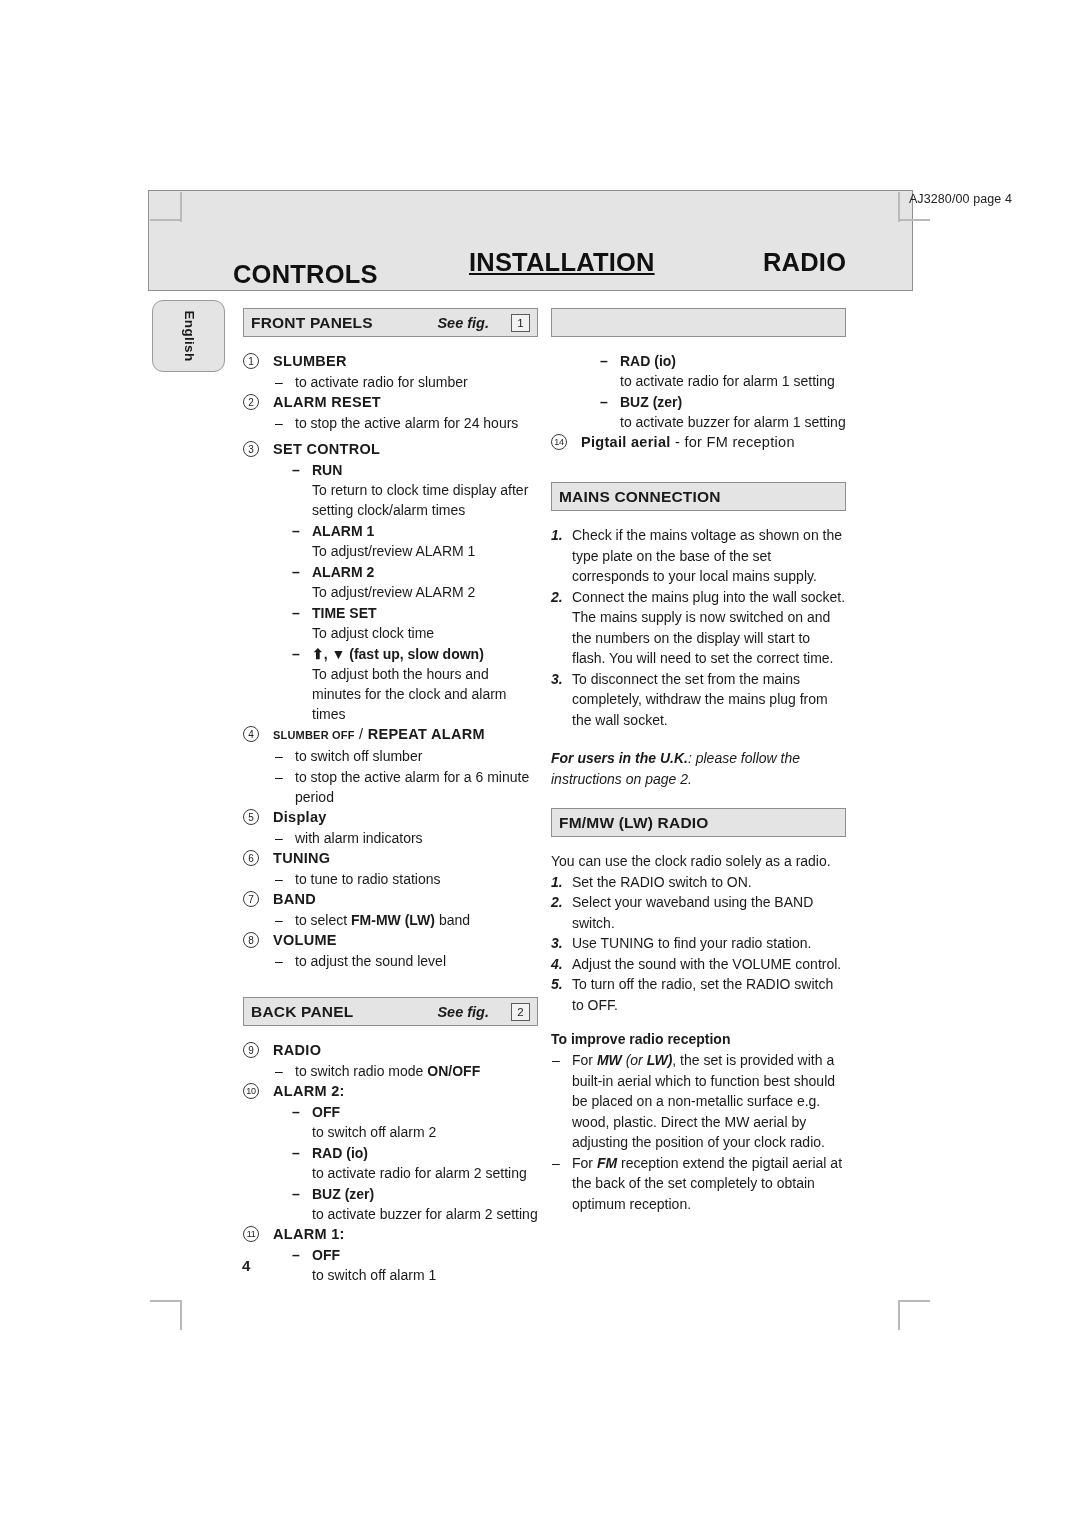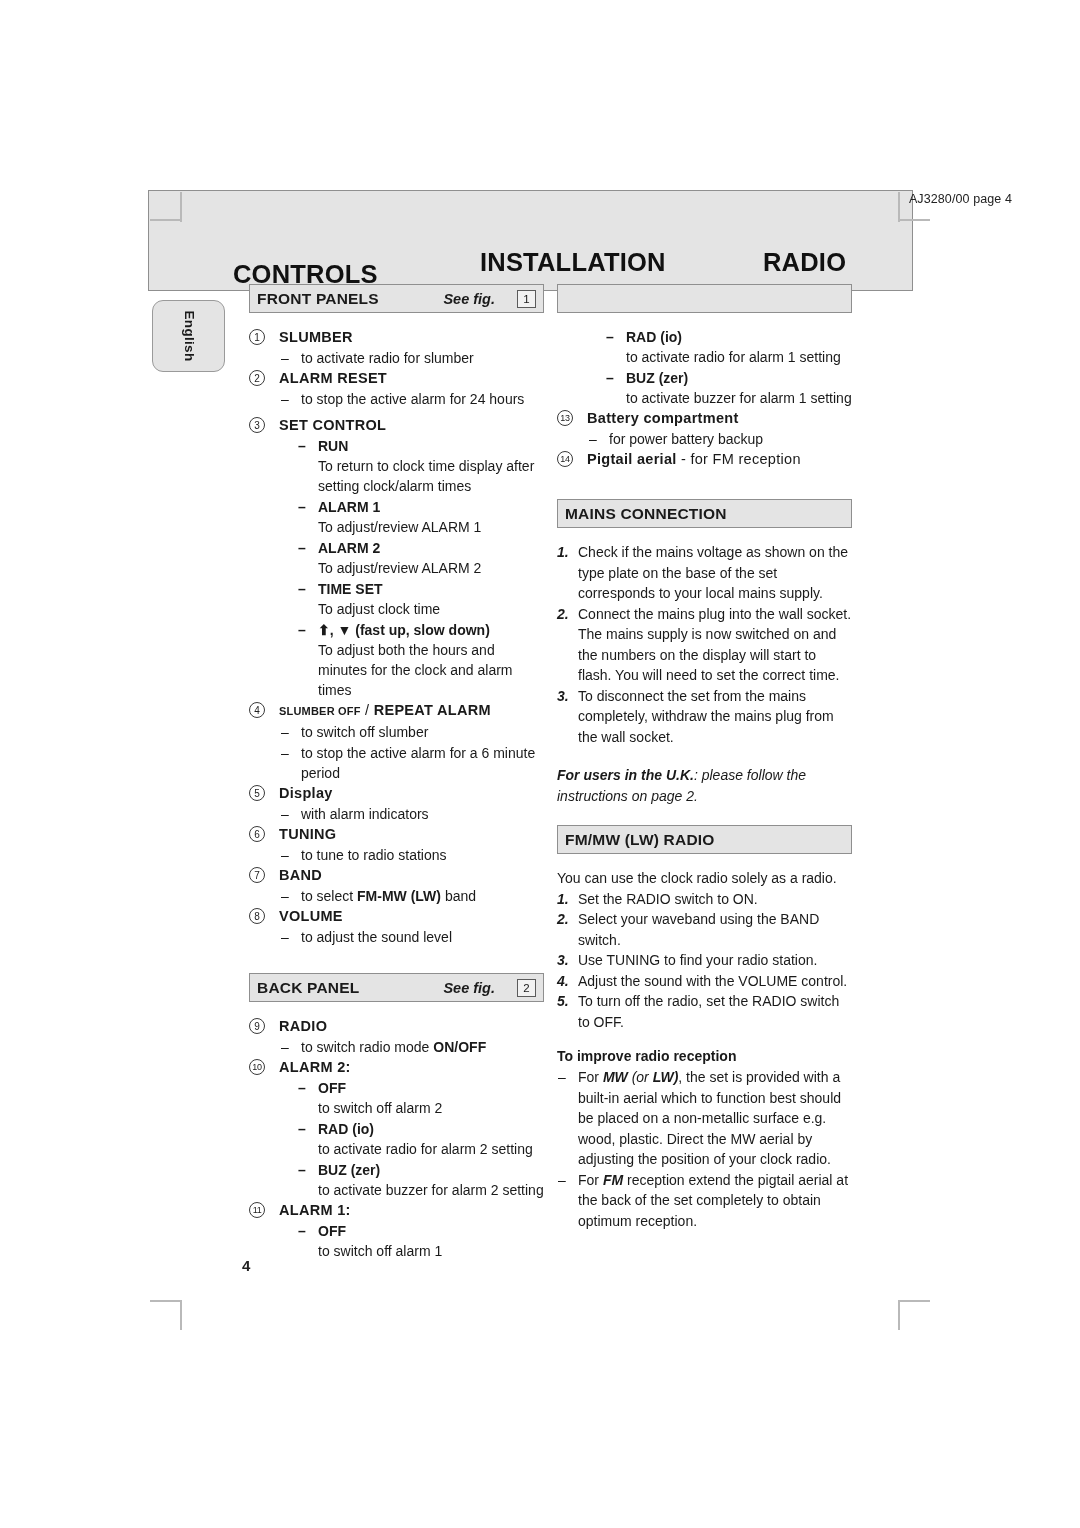--- a/index.html
+++ b/index.html
@@ -52,21 +52,21 @@
   }
   .header-titles .ht {
     position: absolute;
     font-size: 25.5px;
     font-weight: bold;
     letter-spacing: 0.2px;
     color: #111;
     white-space: nowrap;
   }
   .ht-controls { left: 85px; top: 12px; }
-  .ht-install  { left: 332px; top: 0; }
+  .ht-install  { left: 321px; top: 0; text-decoration: underline; }
   .ht-radio    { left: 615px; top: 0; }
 
   
   .cm { position: absolute; background: #b9b9b9; }
   .cm-tl-v { left: 180px; top: 192px; width: 2px; height: 30px; }
   .cm-tl-h { left: 150px; top: 219px; width: 32px; height: 2px; }
   .cm-tr-v { left: 898px; top: 192px; width: 2px; height: 30px; }
   .cm-tr-h { left: 898px; top: 219px; width: 32px; height: 2px; }
 
   .cm-bl-v { left: 180px; top: 1300px; width: 1.5px; height: 30px; }
@@ -93,23 +93,22 @@
     transform: translate(-50%, -50%) rotate(90deg);
     font-size: 13.5px;
     font-weight: bold;
     letter-spacing: 0.3px;
     white-space: nowrap;
   }
 
   
   .col {
     position: absolute;
-    top: 284px;
+    top: 308px;
     width: 295px;
-    margin-left: 6px;
   }
   .col-left  { left: 243px; }
   .col-right { left: 551px; }
 
   
   .sec-bar {
     position: relative;
     background: #e4e4e4;
     border: 1.5px solid #8f8f8f;
     box-sizing: border-box;
@@ -421,25 +420,20 @@
     <div class="ctrl-item">
       <div class="sub-block">
         <div class="dash-line bold">RAD (io)</div>
         <div class="plain-line">to activate radio for alarm 1 setting</div>
         <div class="dash-line bold">BUZ (zer)</div>
         <div class="plain-line">to activate buzzer for alarm 1 setting</div>
       </div>
     </div>
 
 
-    <div class="ctrl-item">
-      <div class="num-circle wide">13</div>
-      <div class="item-title">Battery compartment</div>
-      <div class="dash-line">for power battery backup</div>
-    </div>
 
     <div class="ctrl-item">
       <div class="num-circle wide">14</div>
       <div class="item-title"><span>Pigtail aerial</span><span class="reg"> - for FM reception</span></div>
     </div>
 
     <div class="spacer-30"></div>
 
     <div class="sec-bar">
       <div class="sec-title">MAINS CONNECTION</div>

